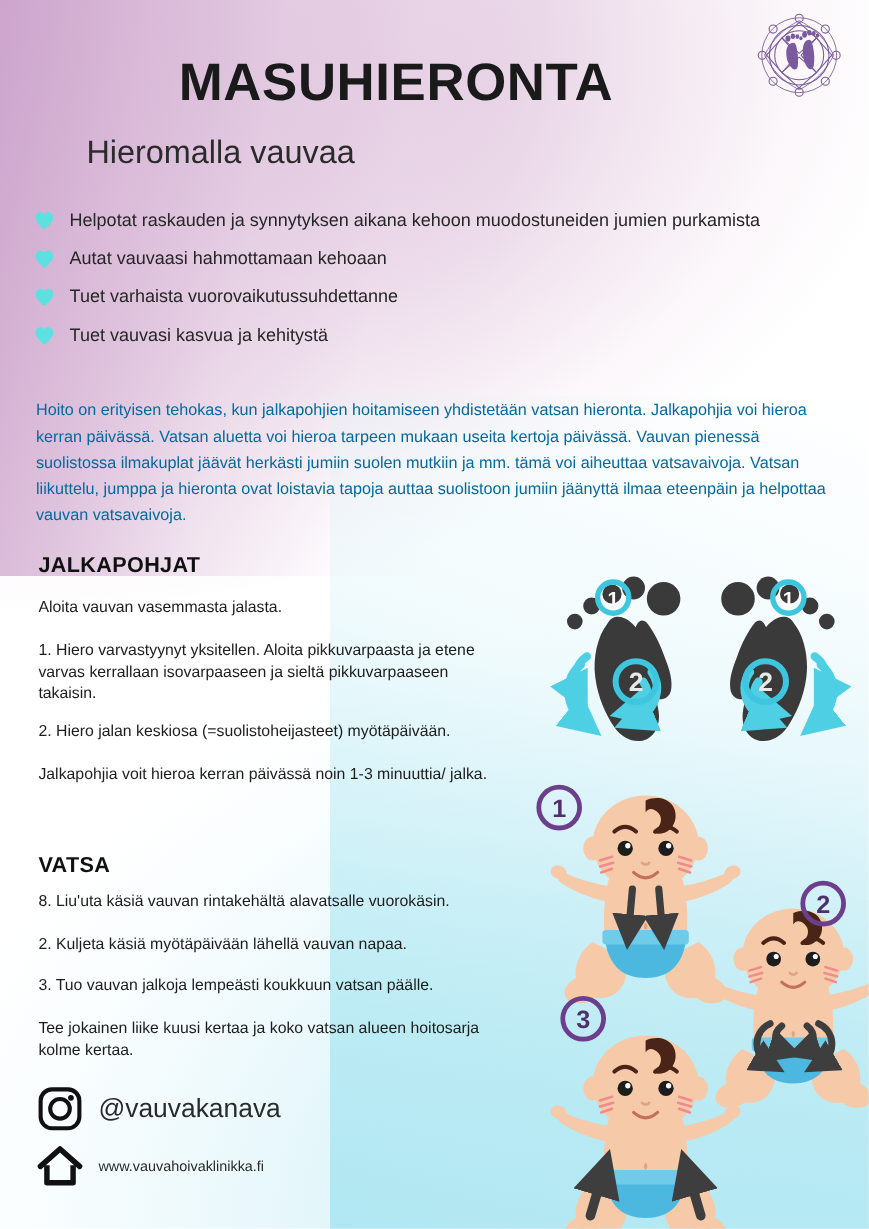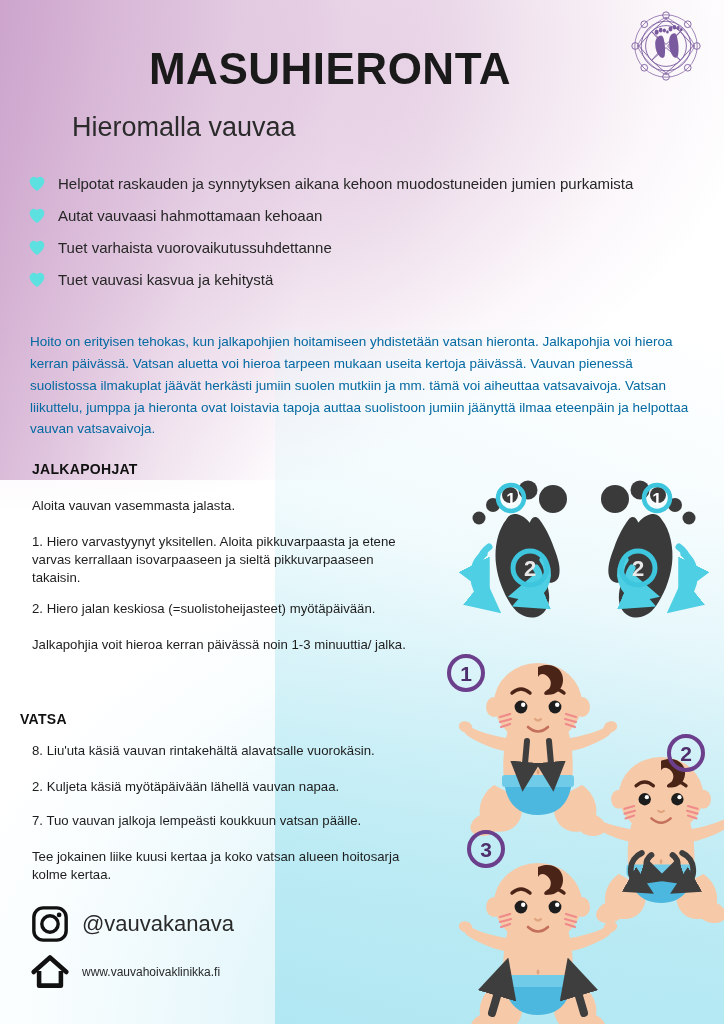--- a/index.html
+++ b/index.html
@@ -66,32 +66,32 @@
   .bullet-text { font-size:15px; color:#262626; line-height:1.2; }
 
   
   #intro {
     position:absolute; top:331px; left:30px; width:672px;
     font-size:13.5px; line-height:1.62; color:#0369a1;
   }
 
   
   .sec-head {
-    position:absolute; font-size:14px; font-weight:bold; color:#111;
+    position:absolute; font-size:18px; font-weight:bold; color:#111;
     letter-spacing:0.3px;
   }
   .para {
     position:absolute; font-size:13.2px; line-height:1.37; color:#1d1d1d;
   }
   #h-jalka { top:461px; left:32px; }
   #p-j0 { top:497px; left:32px; width:400px; }
   #p-j1 { top:533px; left:32px; width:392px; }
   #p-j2 { top:600px; left:32px; width:400px; }
   #p-j3 { top:636px; left:32px; width:390px; }
-  #h-vatsa { top:711px; left:20px; }
+  #h-vatsa { top:711px; left:32px; }
   #p-v1 { top:742px; left:32px; width:400px; }
   #p-v2 { top:778px; left:32px; width:400px; }
   #p-v3 { top:812px; left:32px; width:400px; }
   #p-v4 { top:848px; left:32px; width:380px; }
 
   
   #footer { position:absolute; left:30px; top:905px; width:420px; }
   .foot-row { display:flex; align-items:center; margin-bottom:10px; }
   .foot-icon { width:40px; flex:0 0 40px; display:flex; align-items:center; justify-content:center; }
   .foot-text { font-size:22px; color:#2a2a2a; margin-left:12px; }
@@ -200,21 +200,21 @@
 
   <div class="sec-head" id="h-jalka">JALKAPOHJAT</div>
   <div class="para" id="p-j0">Aloita vauvan vasemmasta jalasta.</div>
   <div class="para" id="p-j1">1. Hiero varvastyynyt yksitellen. Aloita pikkuvarpaasta ja etene varvas kerrallaan isovarpaaseen ja sieltä pikkuvarpaaseen takaisin.</div>
   <div class="para" id="p-j2">2. Hiero jalan keskiosa (=suolistoheijasteet) myötäpäivään.</div>
   <div class="para" id="p-j3">Jalkapohjia voit hieroa kerran päivässä noin 1-3 minuuttia/ jalka.</div>
 
   <div class="sec-head" id="h-vatsa">VATSA</div>
   <div class="para" id="p-v1">8. Liu'uta käsiä vauvan rintakehältä alavatsalle vuorokäsin.</div>
   <div class="para" id="p-v2">2. Kuljeta käsiä myötäpäivään lähellä vauvan napaa.</div>
-  <div class="para" id="p-v3">7. Tuo vauvan jalkoja lempeästi koukkuun vatsan päälle.</div>
+  <div class="para" id="p-v3">3. Tuo vauvan jalkoja lempeästi koukkuun vatsan päälle.</div>
   <div class="para" id="p-v4">Tee jokainen liike kuusi kertaa ja koko vatsan alueen hoitosarja kolme kertaa.</div>
 
   <div id="feet-art">
     <svg viewBox="0 0 272 175" width="272" height="175">
       <defs>
         <marker id="ah-c" markerWidth="5" markerHeight="5" refX="2.2" refY="2.5" orient="auto">
           <path d="M0,0 L5,2.5 L0,5 z" fill="#4ecfe4"></path>
         </marker>
       </defs>
 

